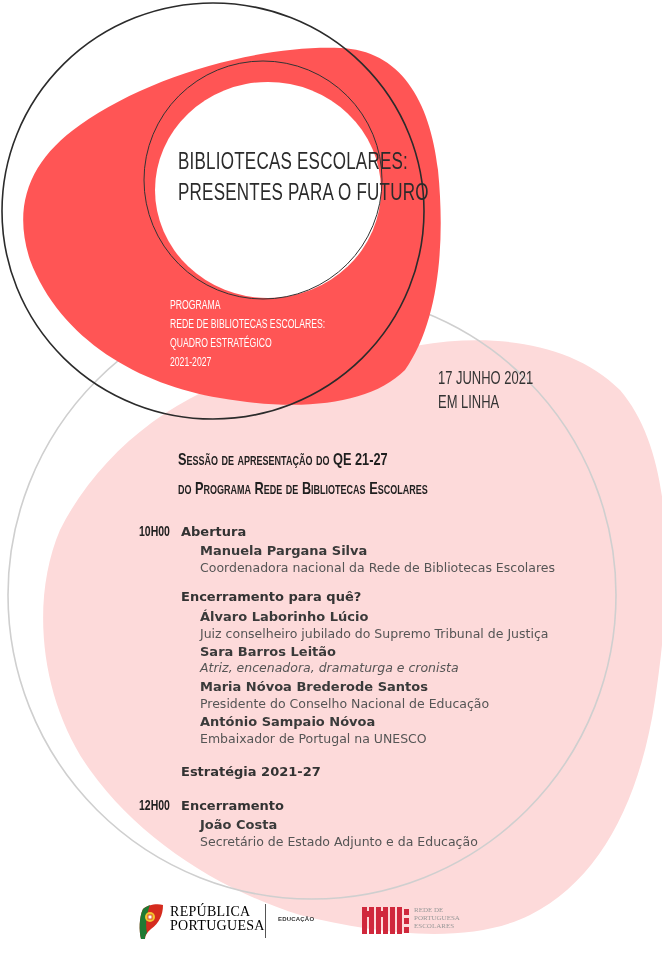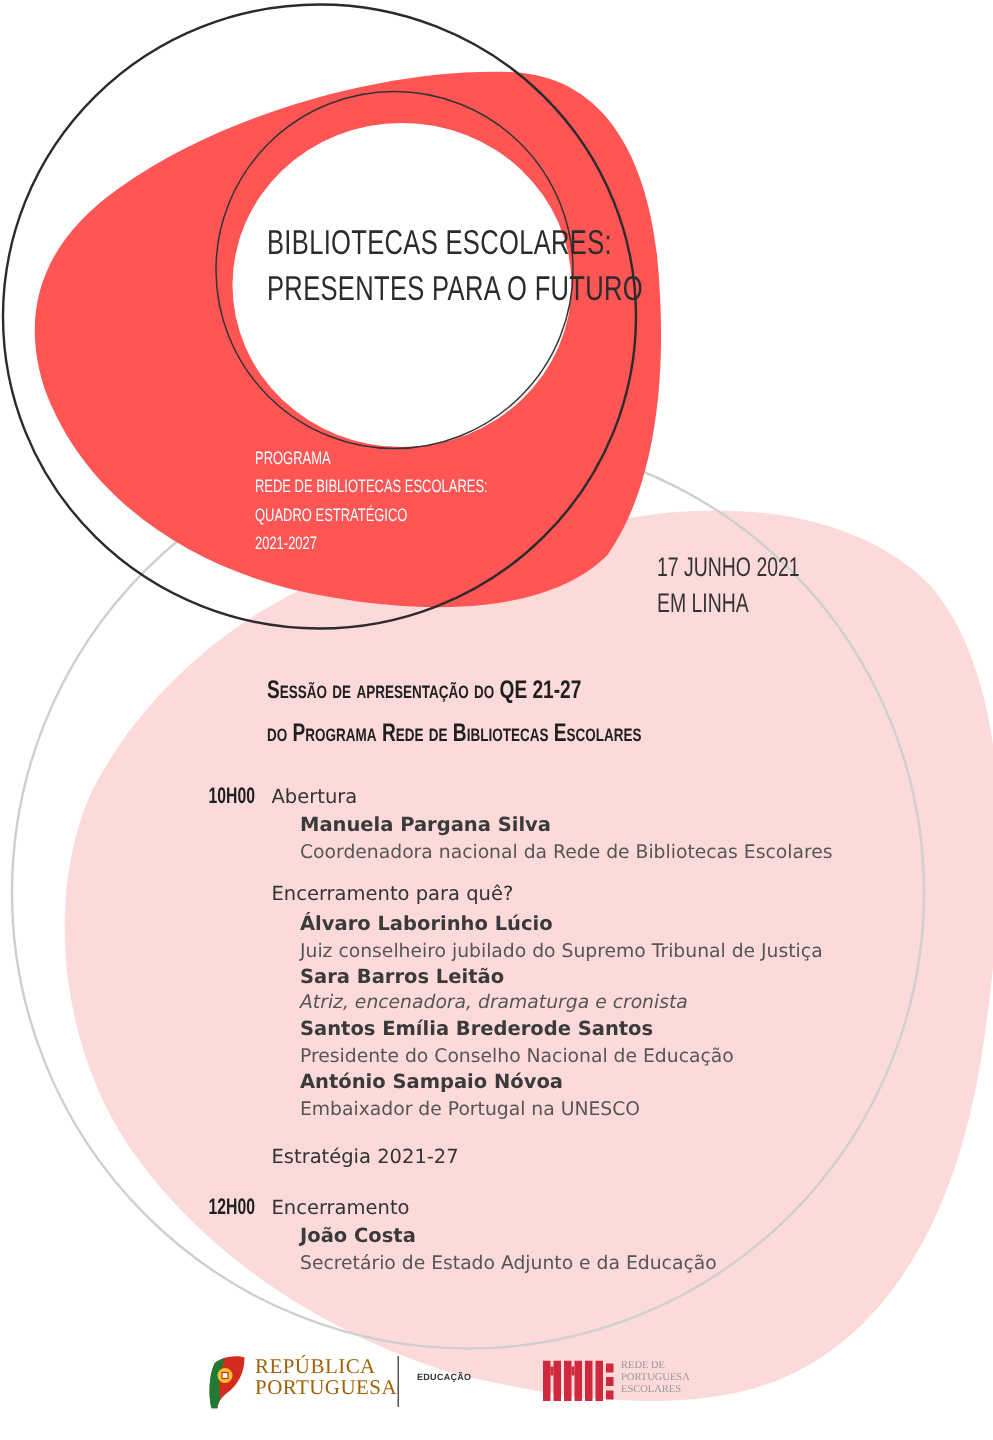--- a/index.html
+++ b/index.html
@@ -4,24 +4,24 @@
 <style>
   html, body { margin: 0; padding: 0; }
   body { width: 662px; height: 960px; background: #ffffff; position: relative; overflow: hidden; font-family: "Liberation Sans", sans-serif; }
   .bg-svg { position: absolute; left: 0; top: 0; width: 662px; height: 960px; }
   .title { position: absolute; left: 178px; top: 146px; font-family: "Liberation Sans Narrow", "Liberation Sans", sans-serif; font-size: 23px; line-height: 31px; color: #2b2b2b; transform: scaleX(0.74); transform-origin: left top; letter-spacing: 0.3px; white-space: nowrap; }
   .program { position: absolute; left: 170px; top: 296px; font-family: "Liberation Sans", sans-serif; font-size: 12px; line-height: 19px; color: #ffffff; transform: scaleX(0.72); transform-origin: left top; white-space: nowrap; }
   .date { position: absolute; left: 438px; top: 366px; font-family: "Liberation Sans", sans-serif; font-size: 18px; line-height: 24px; color: #333333; transform: scaleX(0.72); transform-origin: left top; white-space: nowrap; }
   .session { position: absolute; left: 178px; top: 445px; font-family: "Liberation Sans", sans-serif; font-weight: bold; font-size: 17px; line-height: 29px; color: #1f1f1f; transform: scaleX(0.75); transform-origin: left top; white-space: nowrap; font-variant: small-caps; }
   .agenda { position: absolute; left: 0; top: 0; width: 662px; }
   .time { position: absolute; font-family: "Liberation Sans", sans-serif; font-size: 15px; color: #1f1f1f; transform: scaleX(0.7); transform-origin: left top; white-space: nowrap; font-weight: bold; }
-  .sect { position: absolute; left: 181px; font-family: "DejaVu Sans", sans-serif; font-weight: normal; font-size: 13px; color: #333333; white-space: nowrap; }
+  .sect { position: absolute; left: 181px; font-family: "DejaVu Sans", sans-serif; font-weight: bold; font-size: 13px; color: #333333; white-space: nowrap; }
   .name { position: absolute; left: 200px; font-family: "DejaVu Sans", sans-serif; font-size: 13px; color: #3a3a3a; white-space: nowrap; font-weight: 600; }
   .role { position: absolute; left: 200px; font-family: "DejaVu Sans", sans-serif; font-size: 12.5px; color: #555555; white-space: nowrap; }
-  .rp-text { position: absolute; left: 170px; top: 905px; font-family: "Liberation Serif", serif; font-size: 14px; line-height: 14px; color: #a16207; letter-spacing: 0.3px; }
+  .rp-text { position: absolute; left: 170px; top: 905px; font-family: "Liberation Serif", serif; font-size: 14px; line-height: 14px; color: #000000; letter-spacing: 0.3px; }
   .divider { position: absolute; left: 265px; top: 904px; width: 1px; height: 34px; background: #555; }
   .edu { position: absolute; left: 278px; top: 916px; font-family: "Liberation Sans", sans-serif; font-size: 6px; font-weight: bold; color: #333; letter-spacing: 0.2px; }
   .rbe-text { position: absolute; left: 414px; top: 906px; font-family: "Liberation Serif", serif; font-size: 7px; line-height: 8px; color: #999999; }
 </style>
 </head>
 <body>
 
 <svg class="bg-svg" viewBox="0 0 662 960" xmlns="http://www.w3.org/2000/svg">
 
   <path d="M 360 360 C 450 330 560 330 620 390 C 680 460 670 600 655 700 C 640 800 600 880 530 915 C 470 945 380 935 300 915 C 220 890 140 840 90 770 C 40 700 30 600 60 530 C 100 450 180 390 260 372 C 300 364 330 362 360 360 Z" fill="#fddada"></path>
@@ -64,21 +64,21 @@
   <div class="time" style="left:139px; top:522px;">10H00</div>
   <div class="sect" style="top:524px;">Abertura</div>
   <div class="name" style="top:543px;">Manuela Pargana Silva</div>
   <div class="role" style="top:560px;">Coordenadora nacional da Rede de Bibliotecas Escolares</div>
 
   <div class="sect" style="top:589px;">Encerramento para quê?</div>
   <div class="name" style="top:609px;">Álvaro Laborinho Lúcio</div>
   <div class="role" style="top:626px;">Juiz conselheiro jubilado do Supremo Tribunal de Justiça</div>
   <div class="name" style="top:644px;">Sara Barros Leitão</div>
   <div class="role" style="top:660px;font-style:italic;">Atriz, encenadora, dramaturga e cronista</div>
-  <div class="name" style="top:679px;">Santos Emília Brederode Santos</div>
+  <div class="name" style="top:679px;">Maria Nóvoa Brederode Santos</div>
   <div class="role" style="top:696px;">Presidente do Conselho Nacional de Educação</div>
   <div class="name" style="top:714px;">António Sampaio Nóvoa</div>
   <div class="role" style="top:731px;">Embaixador de Portugal na UNESCO</div>
 
   <div class="sect" style="top:764px;text-align:center;">Estratégia 2021-27</div>
 
   <div class="time" style="left:139px; top:796px;">12H00</div>
   <div class="sect" style="top:798px;">Encerramento</div>
   <div class="name" style="top:817px;">João Costa</div>
   <div class="role" style="top:834px;">Secretário de Estado Adjunto e da Educação</div>

